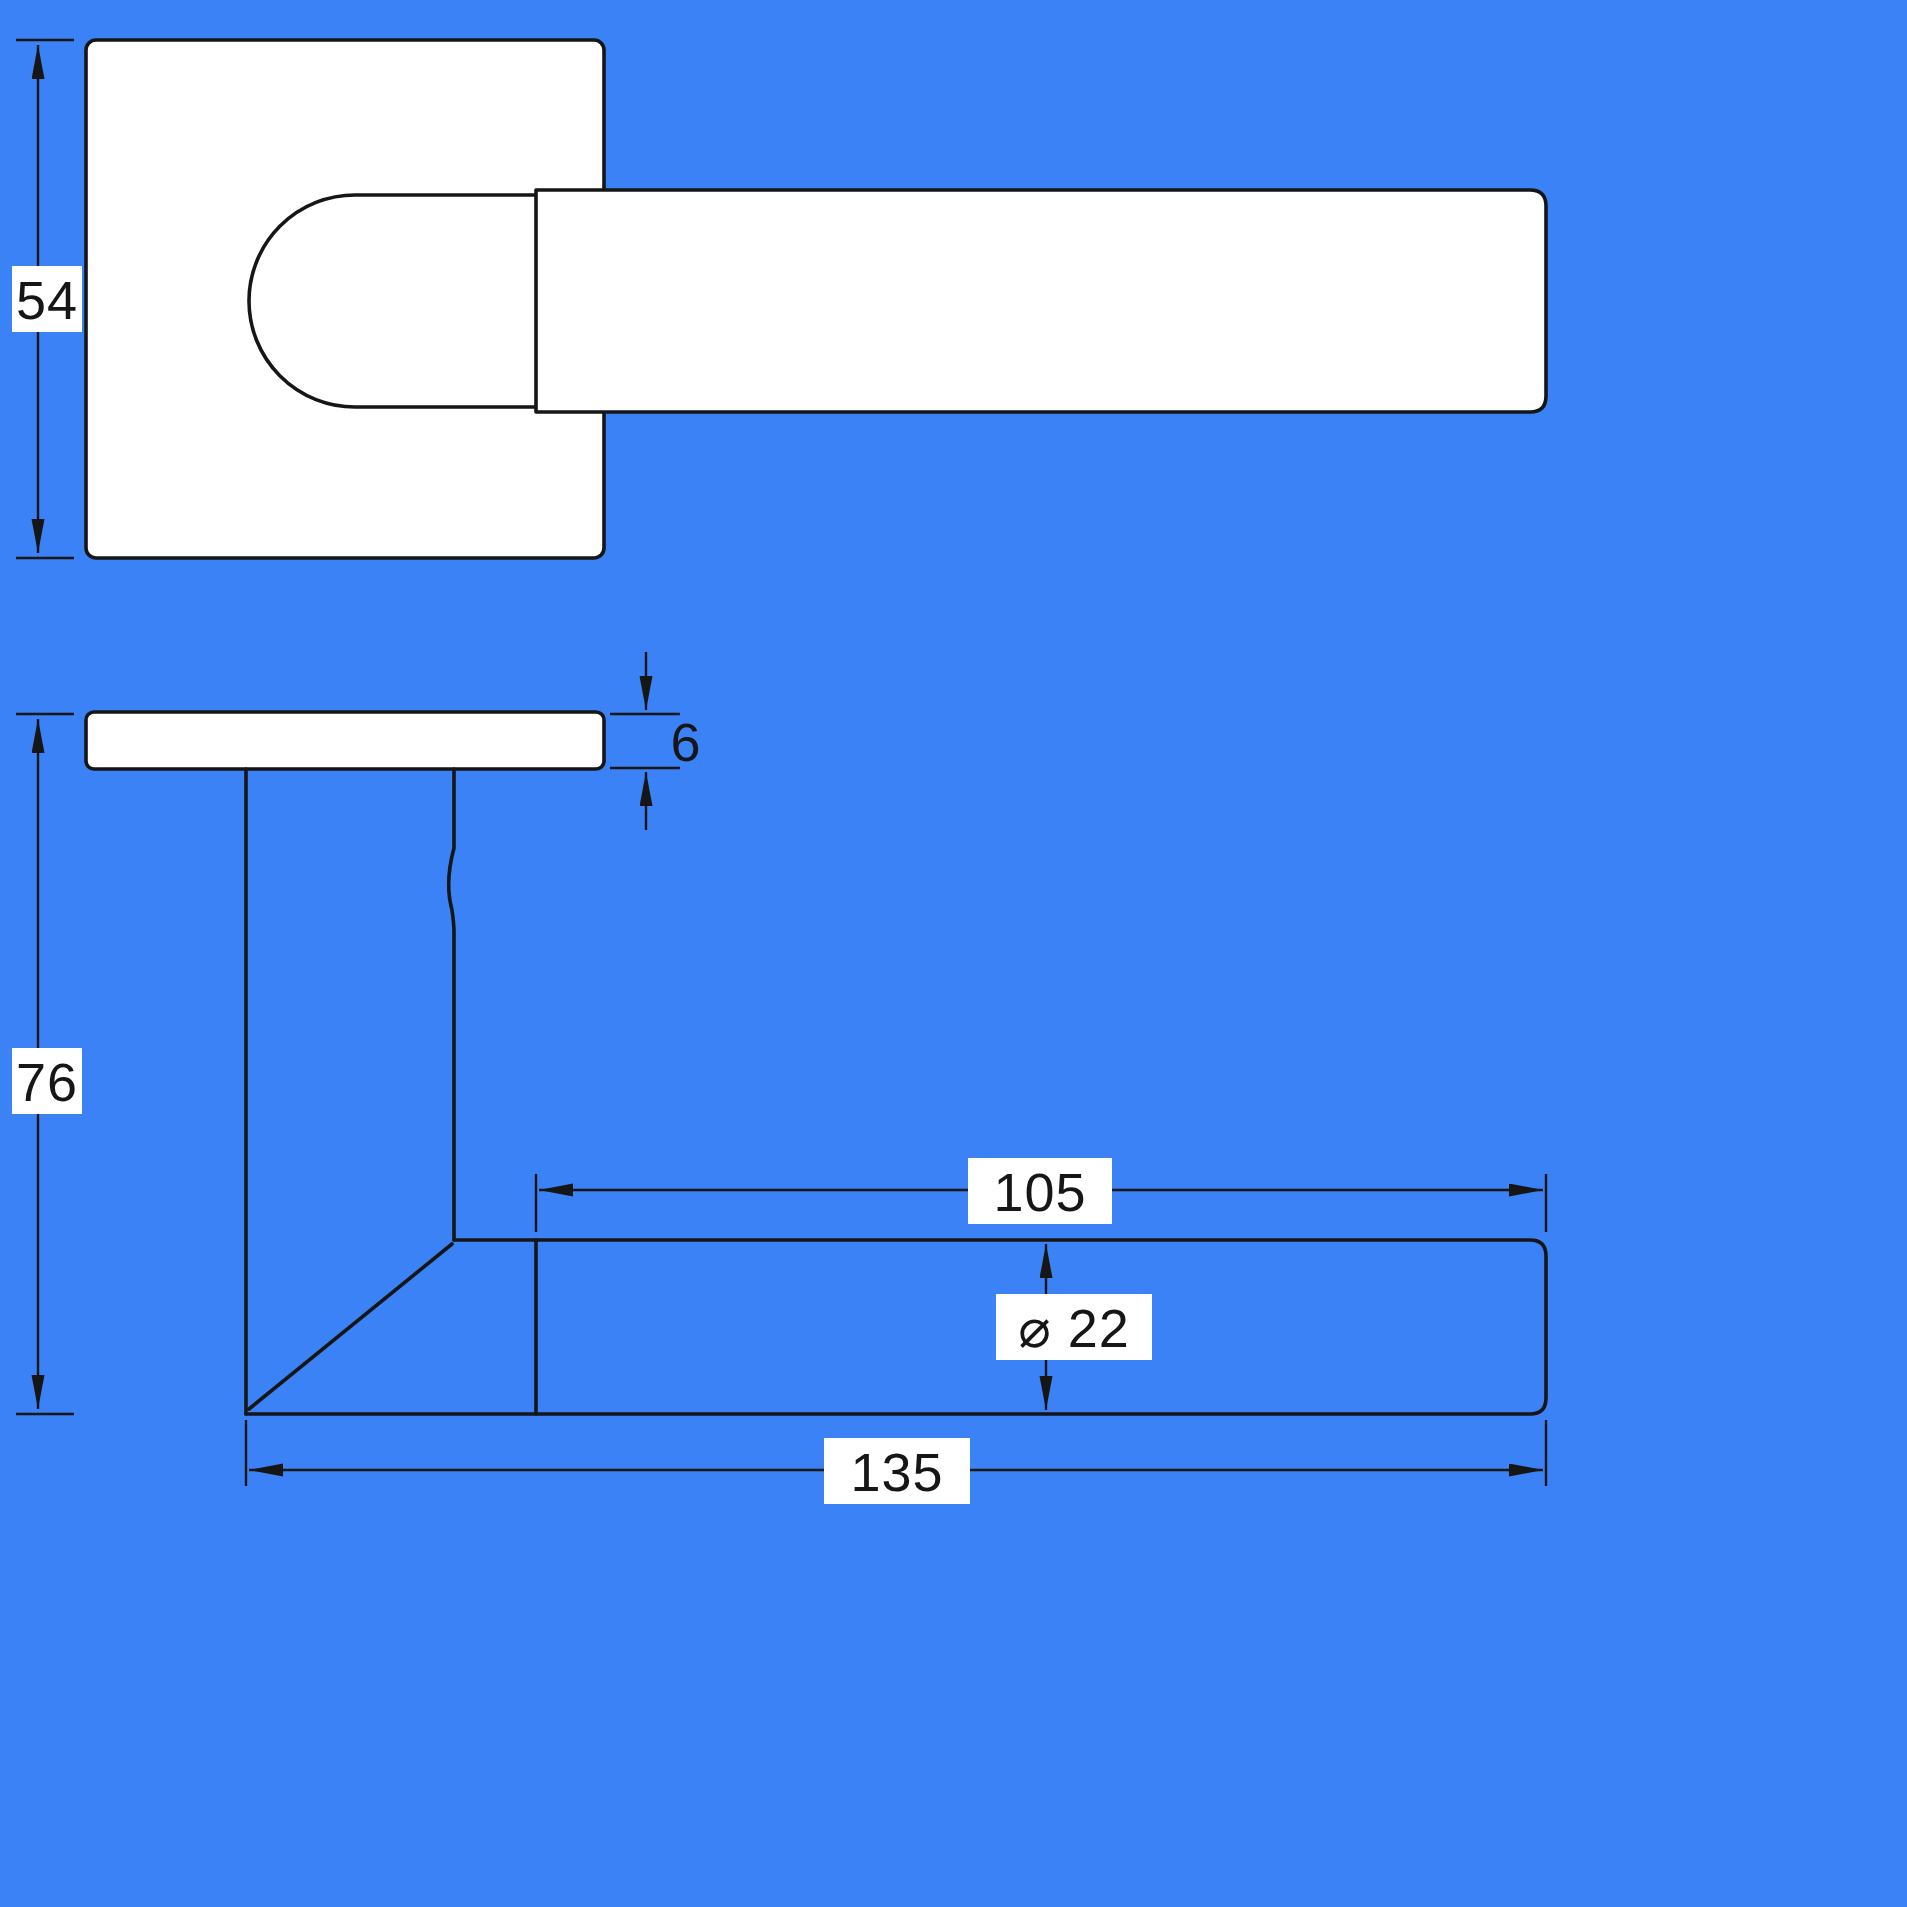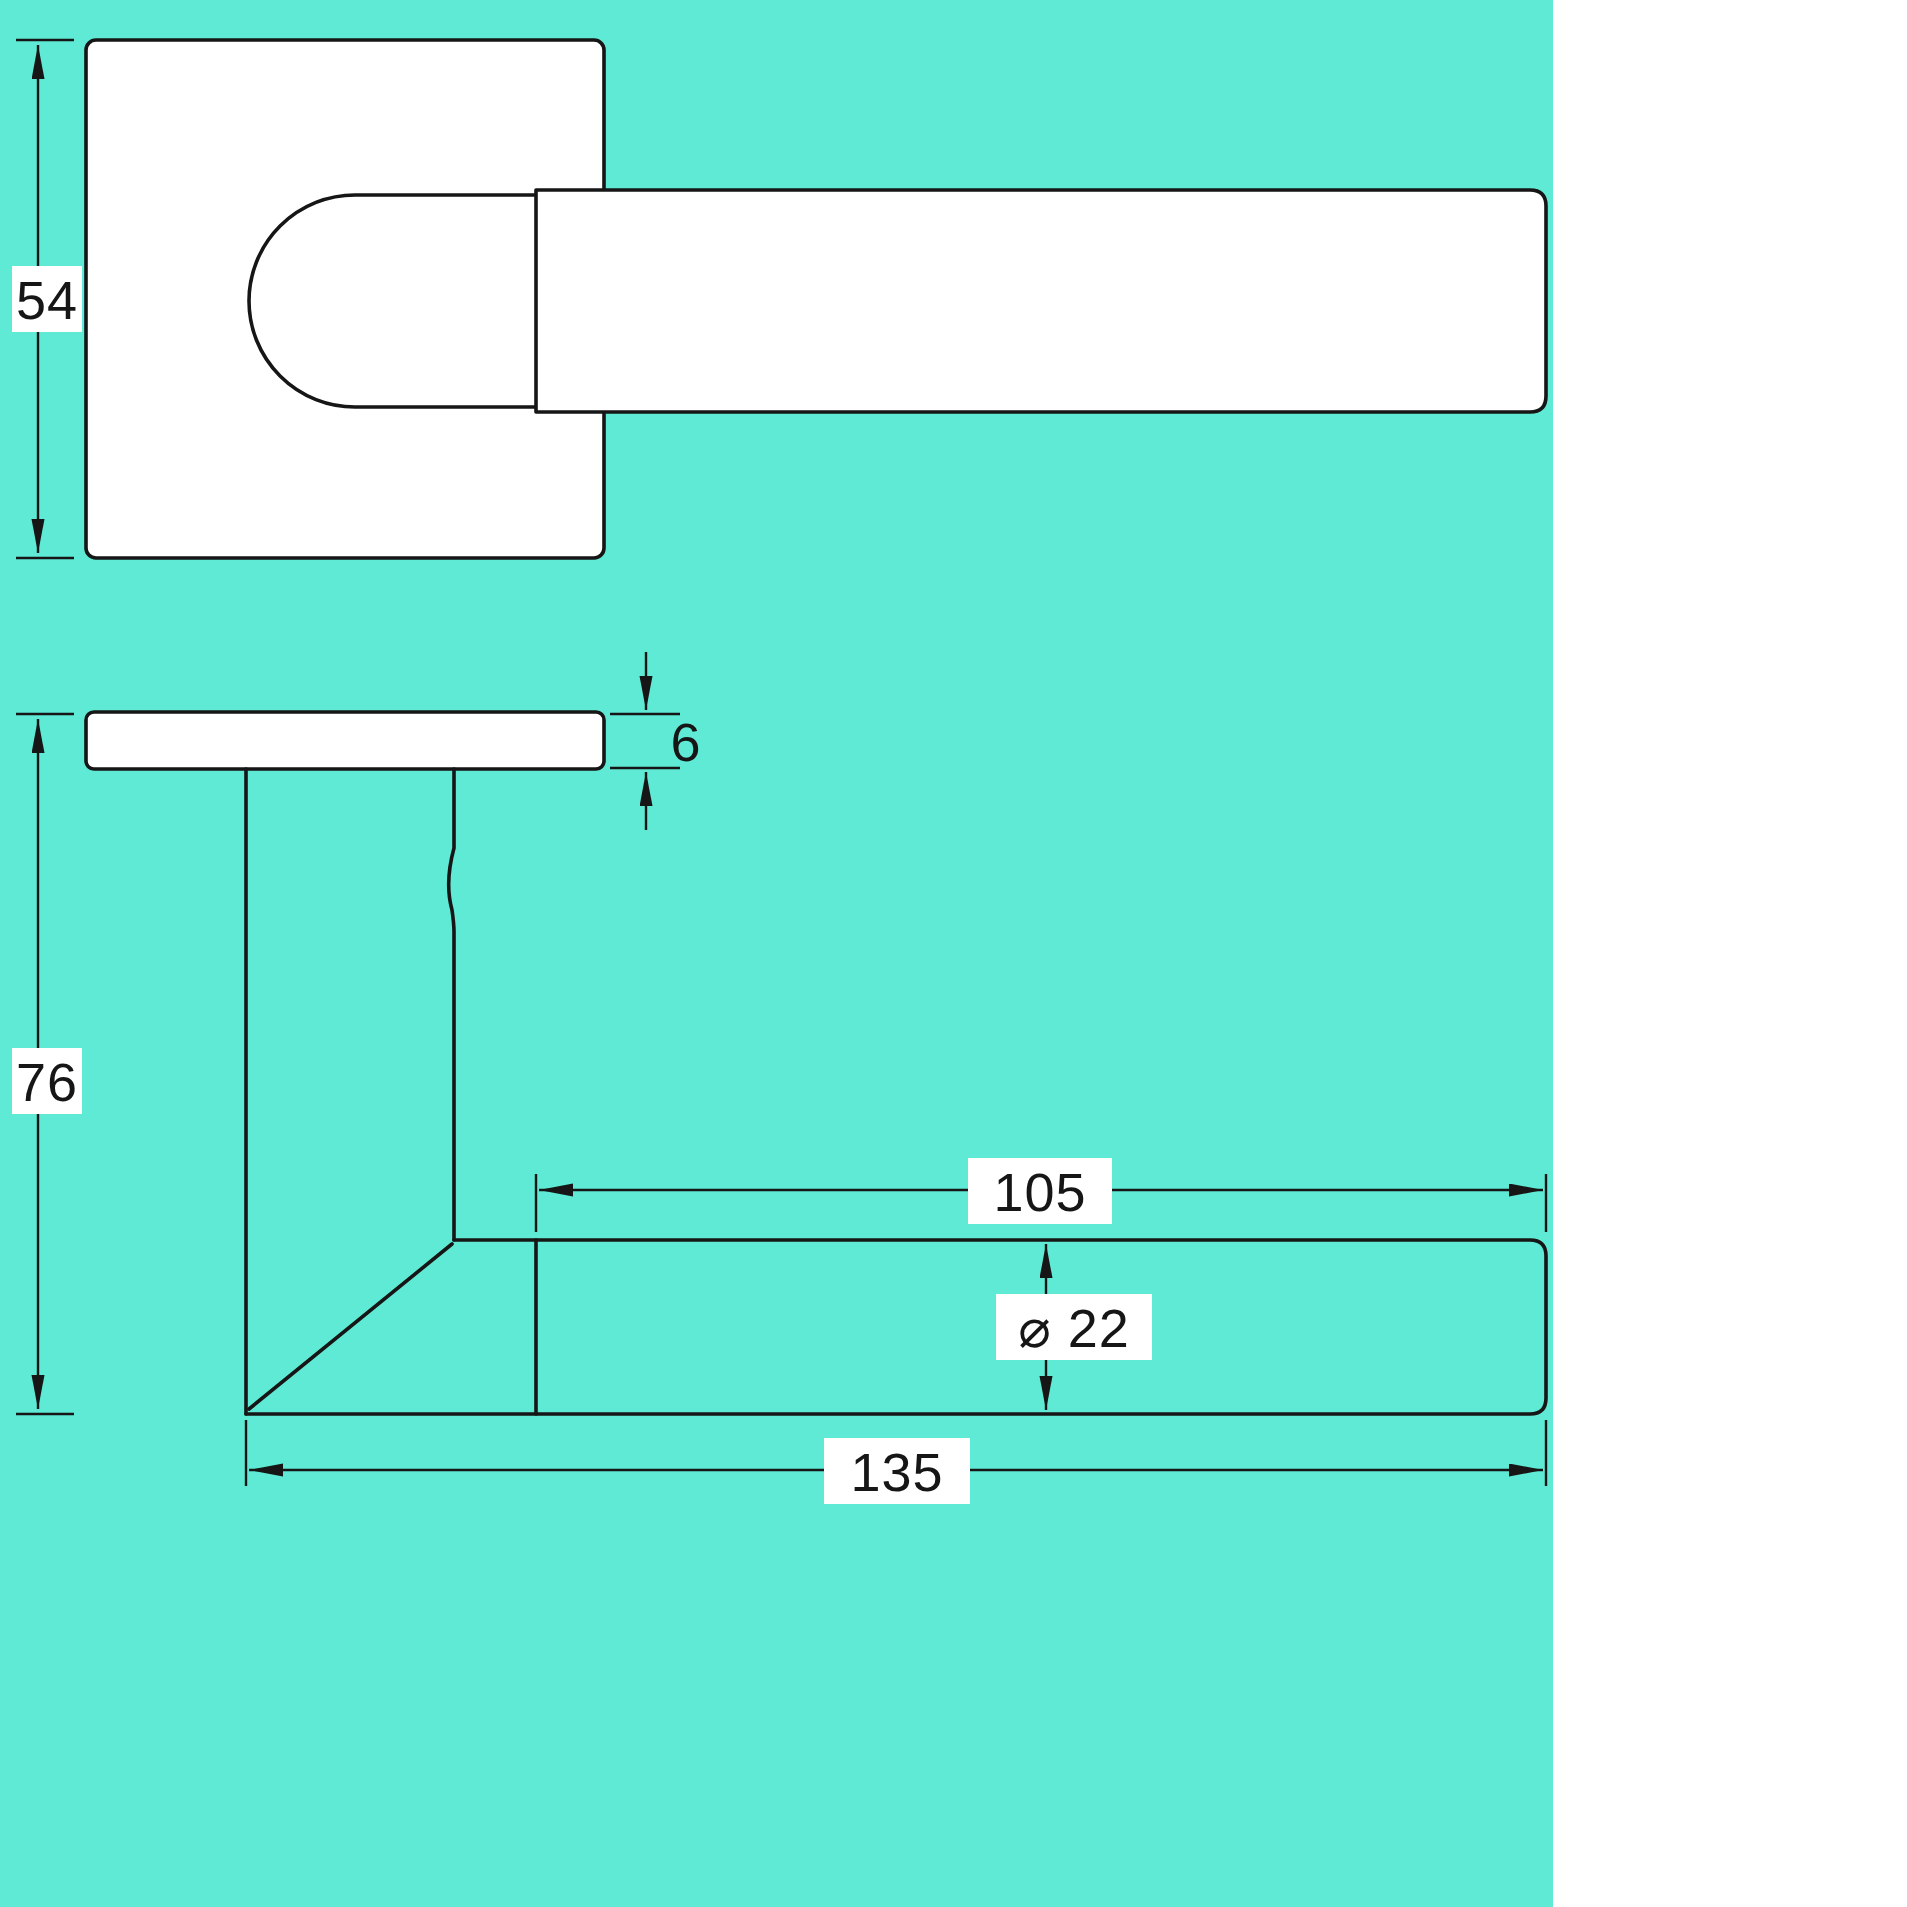--- a/index.html
+++ b/index.html
@@ -1,23 +1,23 @@
 <!DOCTYPE html>
 <html><head>
 <meta charset="utf-8">
 <style>
   html, body {
     margin: 0;
     padding: 0;
     background: #ffffff;
   }
   .canvas-wrap {
-    width: 1553px;
+    width: 1907px;
     height: 1907px;
-    background: #5eead4;
+    background: #3b82f6;
     position: relative;
   }
   svg {
     display: block;
   }
   .obj {
     fill: none;
     stroke: #161616;
     stroke-width: 3.6;
     stroke-linecap: round;

